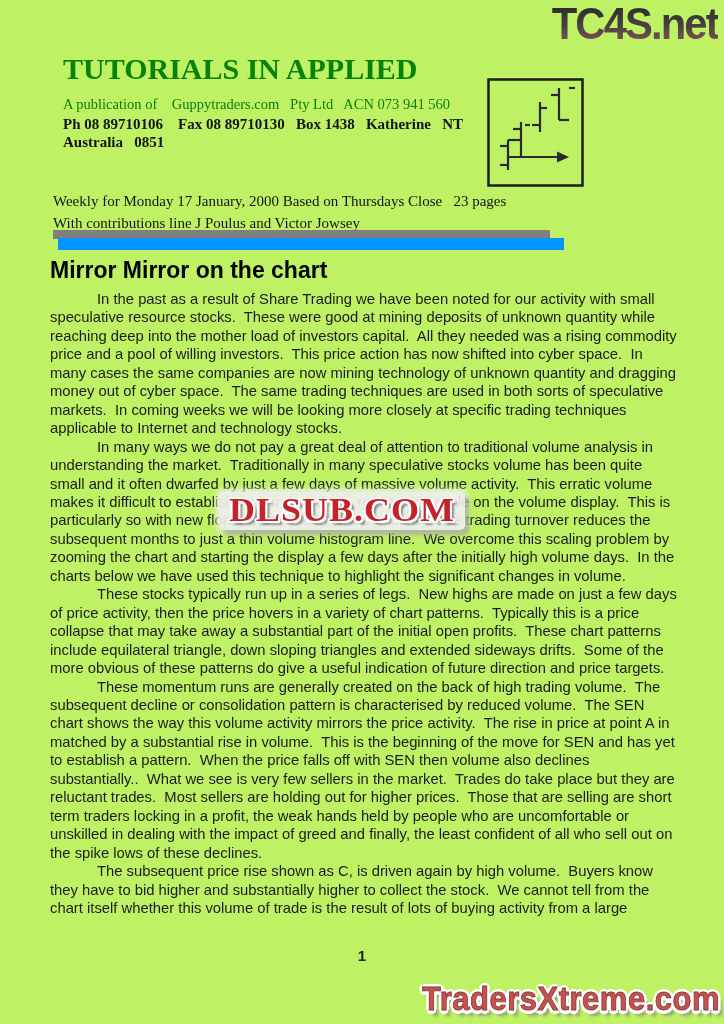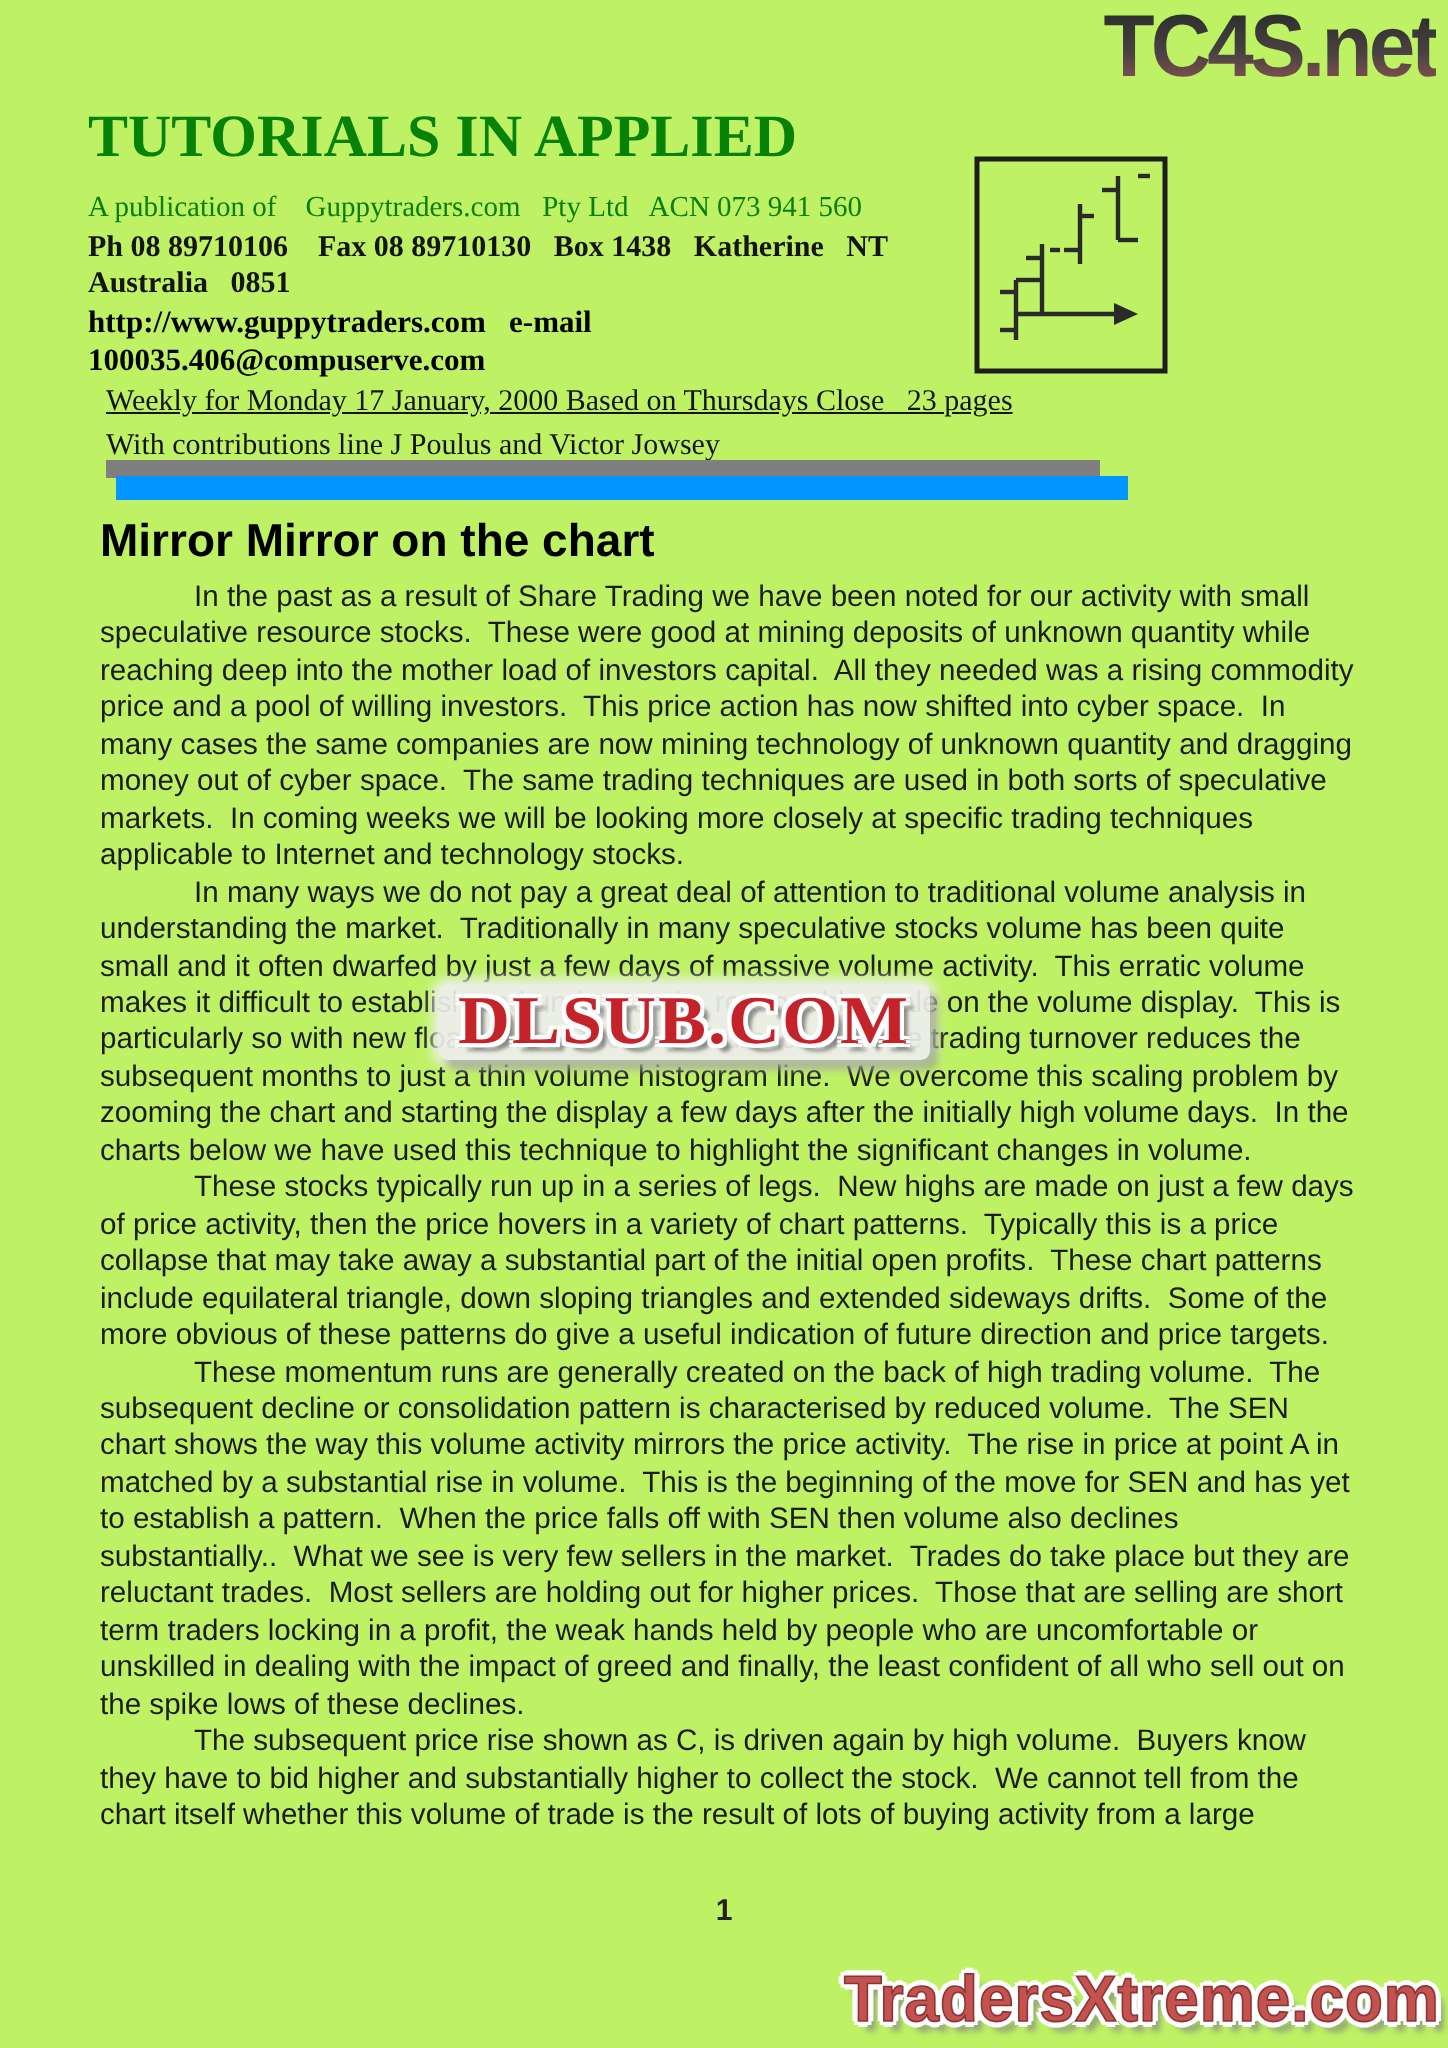--- a/index.html
+++ b/index.html
@@ -13,42 +13,41 @@
     position:absolute;top:0px;right:6px;
     font-family:"Liberation Sans",sans-serif;font-weight:bold;
     font-size:44px;line-height:48px;letter-spacing:-2px;
     transform:scaleX(0.95);transform-origin:right top;
     background:linear-gradient(180deg,#2e2e2e 15%,#4a4242 55%,#8a5252 90%);
     -webkit-background-clip:text;background-clip:text;
     -webkit-text-fill-color:transparent;
     text-shadow:none;
   }
   
-  .masthead{position:absolute;left:44px;top:50px;width:440px;}
+  .masthead{position:absolute;left:63px;top:50px;width:440px;}
   .main-title{
     font-family:"Liberation Serif",serif;font-weight:bold;
     font-size:30px;line-height:38px;color:#068206;margin:0;
   }
   .pub-line{
     font-family:"Liberation Serif",serif;font-size:14.5px;line-height:18px;
     color:#0a7d0a;margin-top:7px;white-space:pre-wrap;
   }
   .contact-line{
     font-family:"Liberation Serif",serif;font-size:15px;line-height:18px;
     color:#141414;margin-top:2px;white-space:pre-wrap;font-weight:bold;
   }
   .web-line{
     font-family:"Liberation Serif",serif;font-size:15.5px;line-height:19px;
     font-weight:bold;color:#000;margin-top:1px;white-space:pre-wrap;
   }
   .issue-line{
     position:absolute;left:53px;top:193px;
     font-family:"Liberation Serif",serif;font-size:15px;color:#141414;
     white-space:pre-wrap;
-    text-decoration:underline;
   }
   .contrib-line{
     position:absolute;left:53px;top:215px;
     font-family:"Liberation Serif",serif;font-size:15px;color:#141414;
     white-space:pre-wrap;
   }
   
   .chart-logo{position:absolute;left:487px;top:78px;width:97px;height:109px;}
   
   .bar-gray{position:absolute;left:53px;top:230px;width:497px;height:9px;background:#7f7f7f;}
@@ -99,21 +98,20 @@
 <div class="page">
 
   <div class="tc4s">TC4S.net</div>
 
   <div class="masthead">
     <div class="main-title">
       <div>TUTORIALS IN APPLIED</div>
     </div>
     <div class="pub-line">A publication of    Guppytraders.com   Pty Ltd   ACN 073 941 560</div>
     <div class="contact-line">Ph 08 89710106    Fax 08 89710130   Box 1438   Katherine   NT   Australia   0851</div>
-    <div class="web-line">http://www.guppytraders.com   e-mail 100035.406@compuserve.com</div>
   </div>
 
   <div class="chart-logo">
     <svg width="97" height="109" viewBox="0 0 97 109" xmlns="http://www.w3.org/2000/svg">
       <rect x="1.5" y="1.5" width="94" height="106" fill="none" stroke="#1d1d1d" stroke-width="2.5"></rect>
       <g stroke="#2a2a2a" stroke-width="2.2" fill="none">
 
         <line x1="21" y1="62" x2="21" y2="92"></line>
         <line x1="13" y1="68" x2="21" y2="68"></line>
         <line x1="13" y1="87" x2="21" y2="87"></line>

